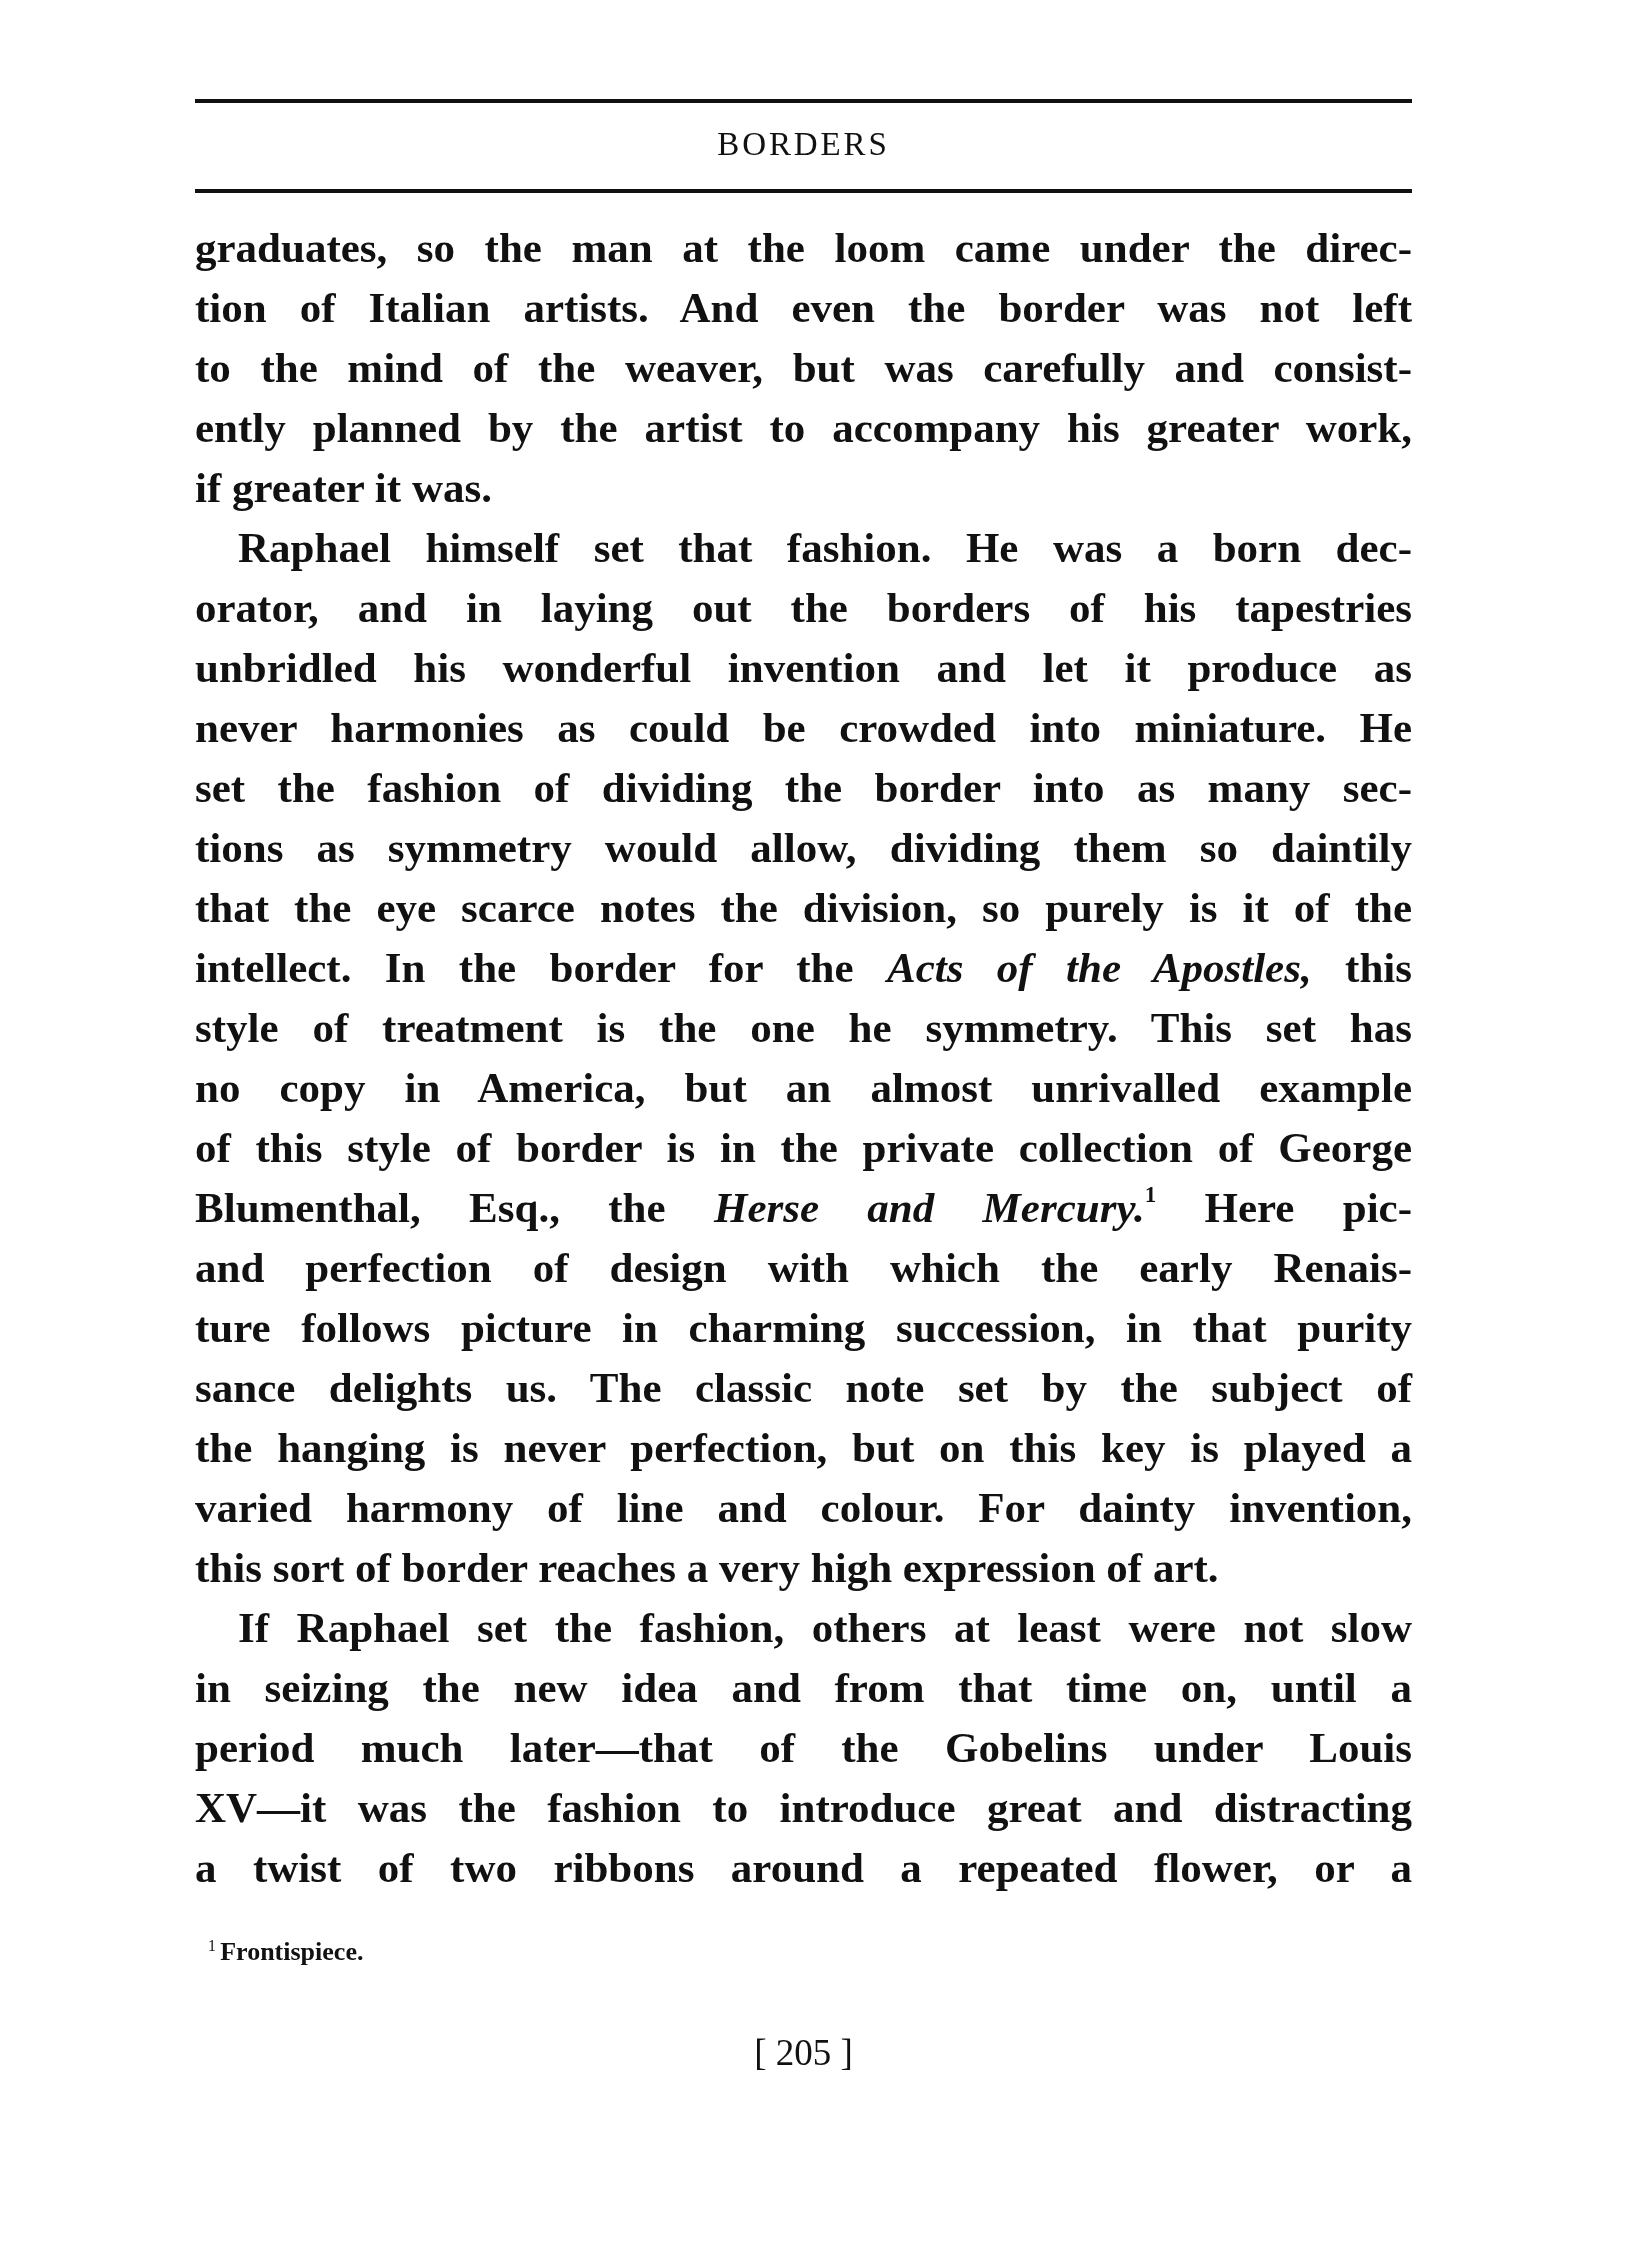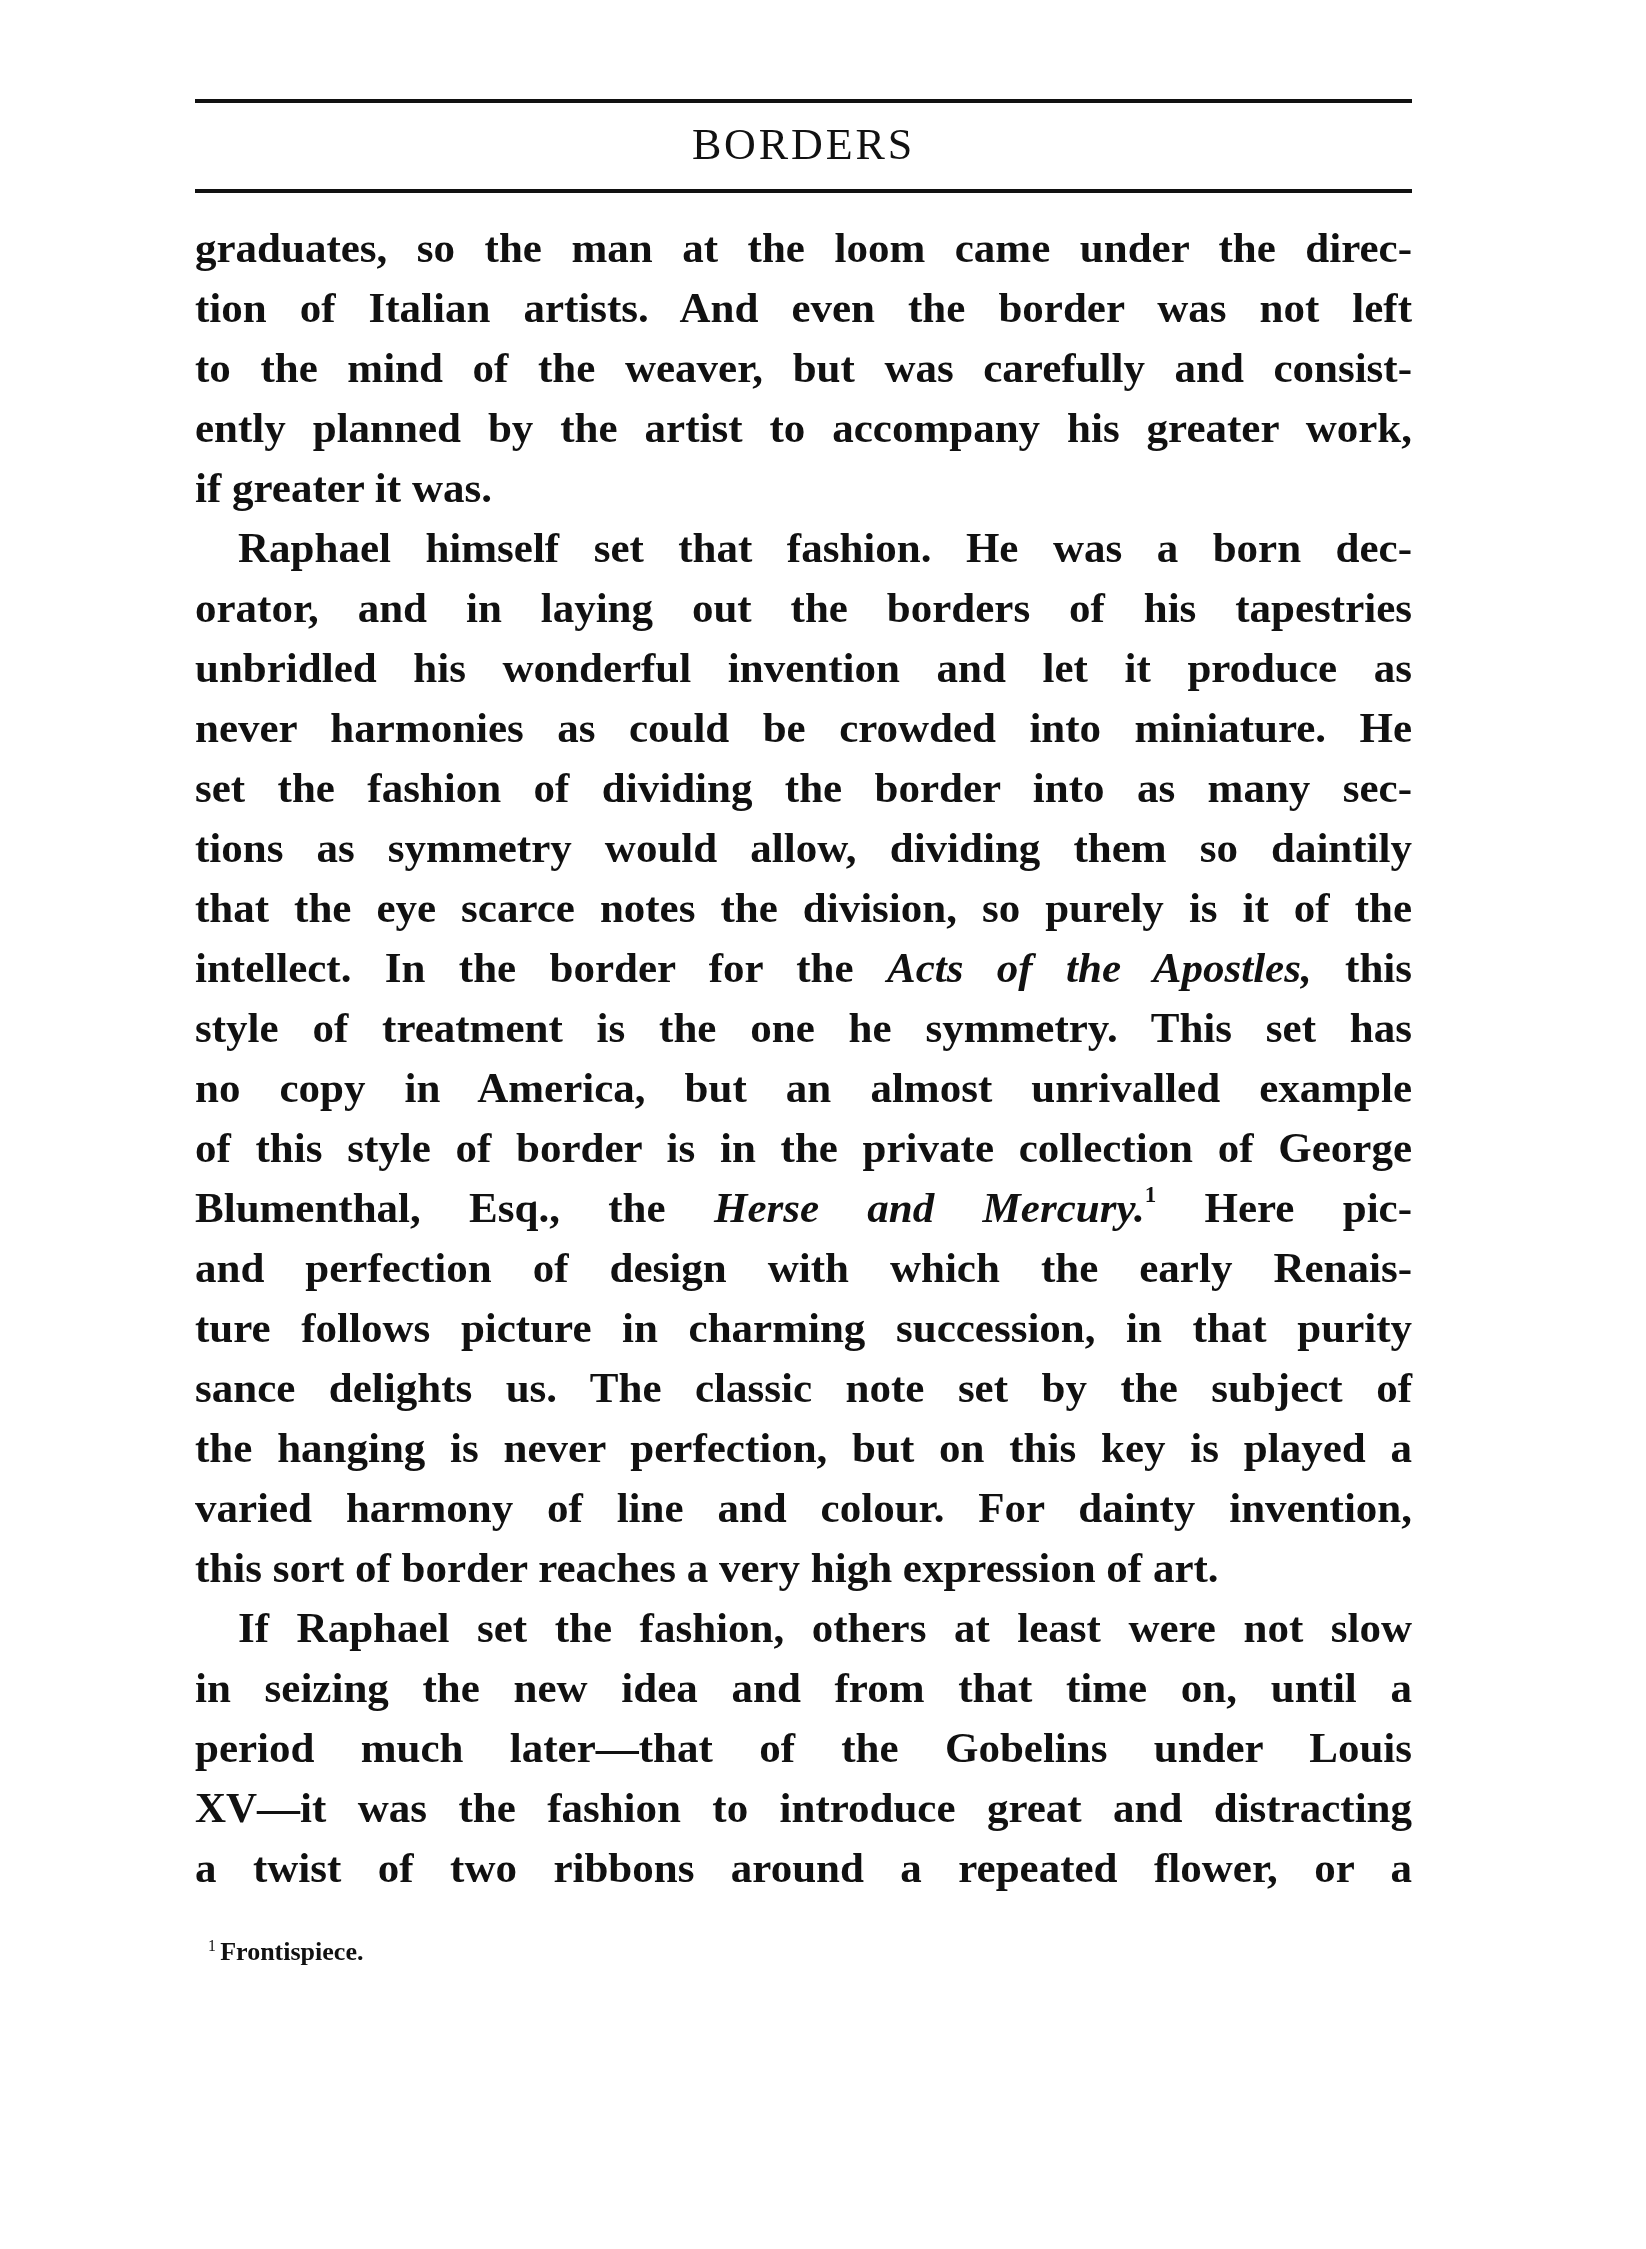--- a/index.html
+++ b/index.html
@@ -30,21 +30,21 @@
     background: #111111;
   }
   .rule.top { top: 99px; }
   .rule.bottom { top: 189px; }
   .running-head {
     position: absolute;
     top: 123px;
     left: 0;
     width: 1217px;
     text-align: center;
-    font-size: 44px;
+    font-size: 33px;
     letter-spacing: 2.9px;
     line-height: 43px;
   }
   .body-text {
     position: absolute;
     top: 218px;
     left: 0;
     width: 1217px;
     font-weight: bold;
   }
@@ -137,14 +137,15 @@
     <span class="line">in seizing the new idea and from that time on, until a</span>
     <span class="line">period much later—that of the Gobelins under Louis</span>
     <span class="line">XV—it was the fashion to introduce great and distracting</span>
     <span class="line">a twist of two ribbons around a repeated flower, or a</span>
   </div>
 
   <div class="footnote">
     <sup>1</sup><span>Frontispiece.</span>
   </div>
 
+  <div class="folio">[ 205 ]</div>
 </div>
 
 
 </body></html>

